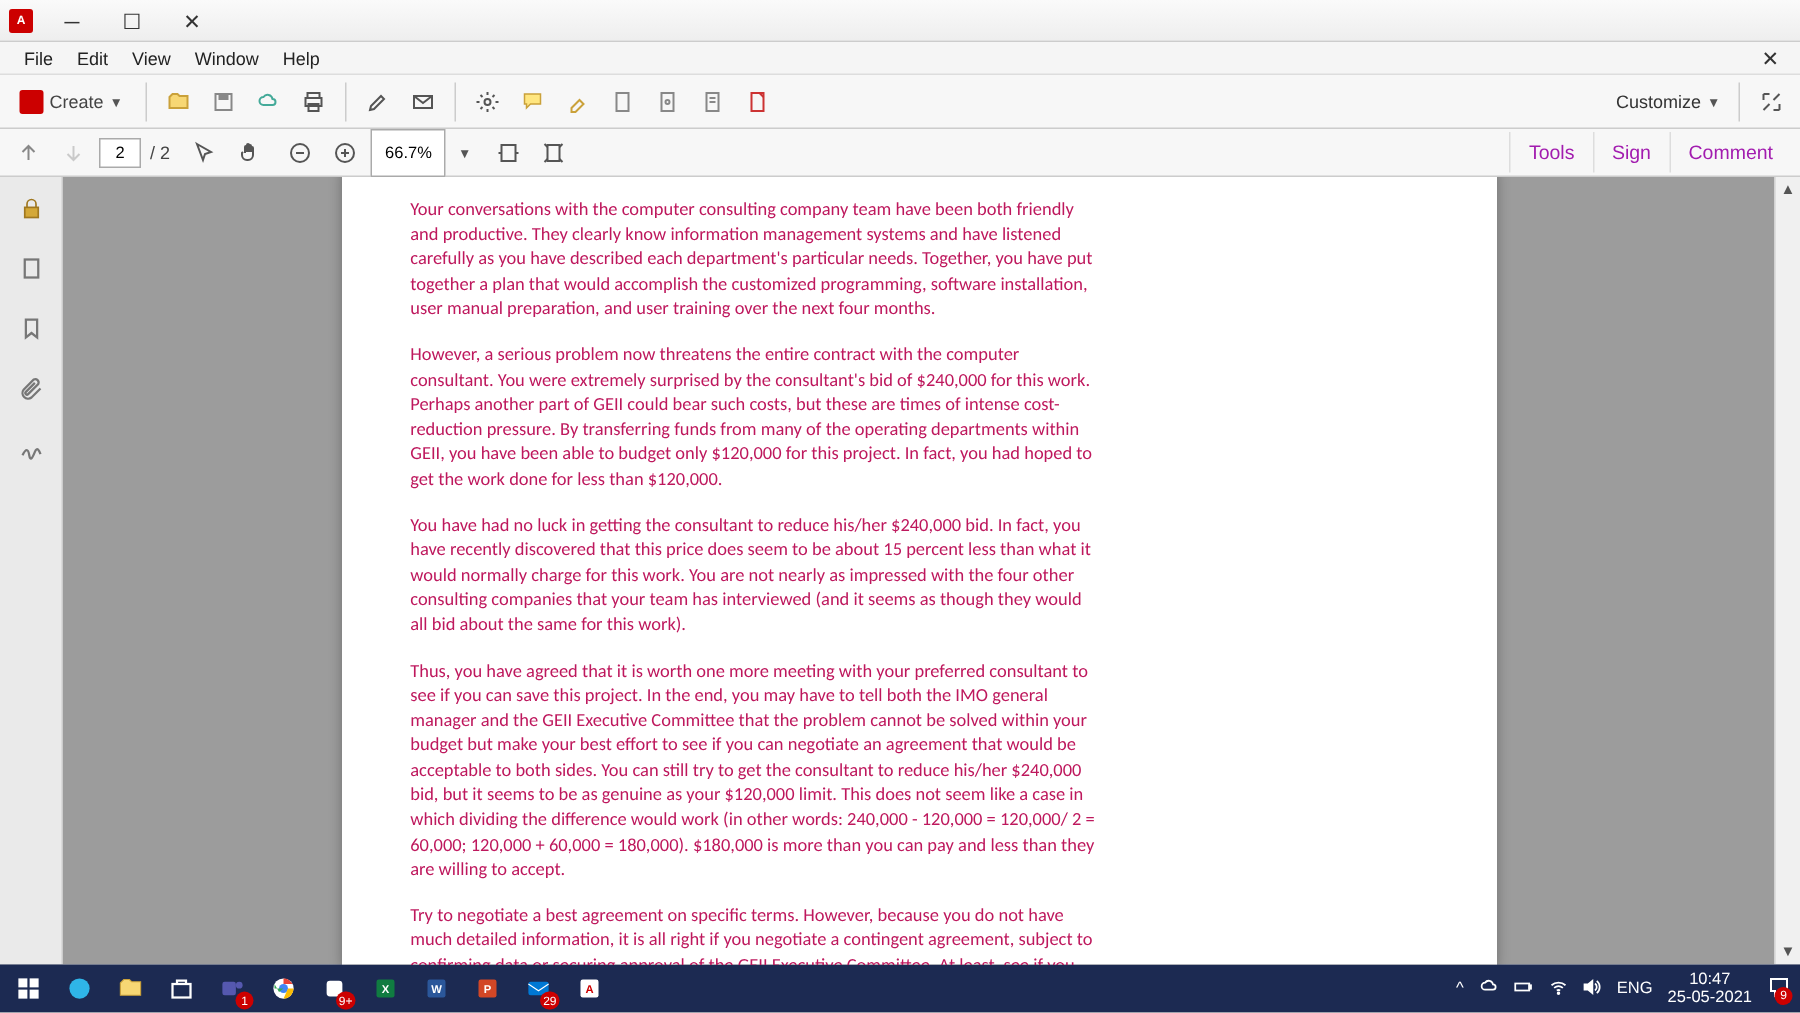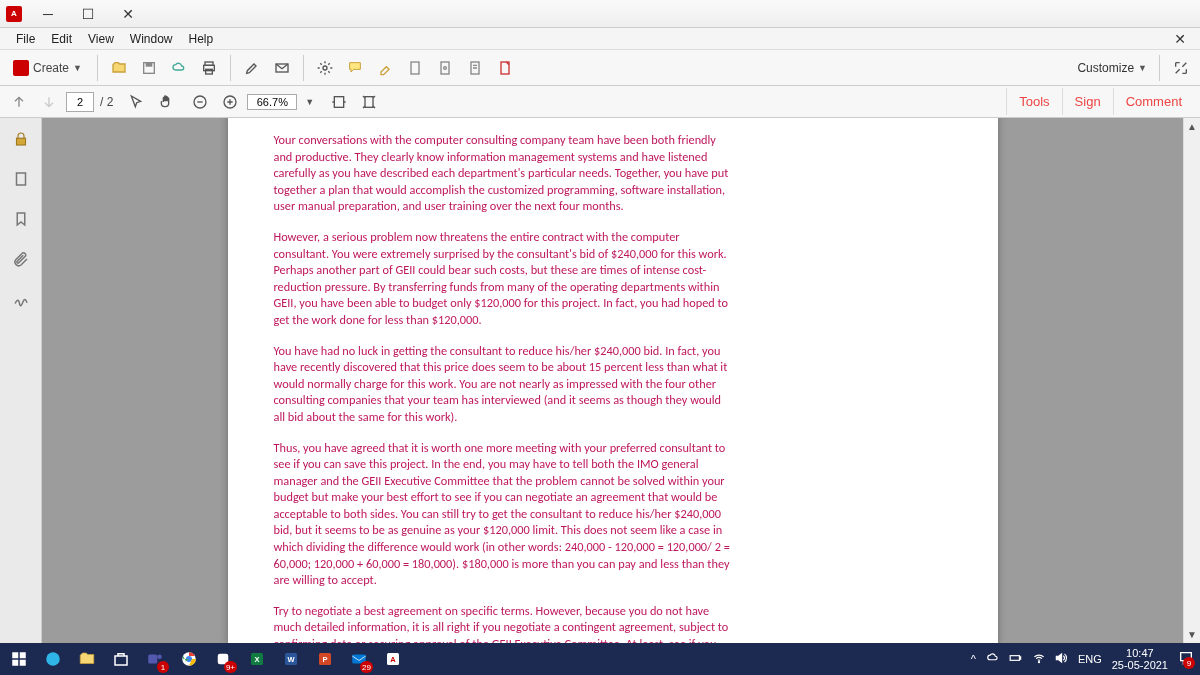--- a/index.html
+++ b/index.html
@@ -15,23 +15,23 @@
 .toolbar-main { height: 36px; background: #f7f7f7; border-bottom: 1px solid #ccc; display: flex; align-items: center; padding: 0 6px; gap: 4px; }
 .toolbar-main .sep { width: 1px; height: 26px; background: #ccc; margin: 0 4px; }
 .tbbtn { min-width: 24px; height: 24px; display: flex; align-items: center; justify-content: center; border: 1px solid transparent; border-radius: 3px; padding: 0 4px; color: #444; }
 .tbbtn svg { width: 16px; height: 16px; }
 .create-btn { display: flex; align-items: center; gap: 4px; padding: 2px 6px; }
 .create-btn .pdf-mini { width: 16px; height: 16px; background: #c00; border-radius: 2px; }
 .customize { margin-left: auto; display:flex; align-items:center; gap:4px; padding:0 4px; color:#333; }
 .toolbar-nav { height: 32px; background: #f7f7f7; border-bottom: 1px solid #ccc; display: flex; align-items: center; padding: 0 6px; gap: 4px; }
 .page-input { width: 28px; height: 20px; border: 1px solid #aaa; background: #fff; text-align: center; font-size: 11px; }
 .page-total { font-size: 12px; color: #444; padding: 0 2px; }
-.zoom-input { width: 50px; height: 16px; border: 1px solid #aaa; background: #fff; text-align: center; font-size: 11px; }
+.zoom-input { width: 50px; height: 32px; border: 1px solid #aaa; background: #fff; text-align: center; font-size: 11px; }
 .right-tabs { margin-left: auto; display: flex; }
-.right-tab { padding: 6px 12px; font-size: 13px; color: #ef4444; border-left: 1px solid #ddd; }
+.right-tab { padding: 6px 12px; font-size: 13px; color: #a21caf; border-left: 1px solid #ddd; }
 .workspace { flex: 1; display: flex; overflow: hidden; position: relative; background: #9c9c9c; }
 .nav-panel { width: 42px; background: #eaeaea; border-right: 1px solid #ccc; display: flex; flex-direction: column; padding: 8px 0; gap: 14px; align-items: center; }
 .nav-btn { width: 26px; height: 26px; display:flex; align-items:center; justify-content:center; color:#666; }
 .nav-btn svg { width:18px; height:18px; }
 .doc-area { flex: 1; overflow: auto; display: flex; justify-content: center; padding: 0; position: relative; }
 .page { width: 770px; background: #fff; box-shadow: 0 2px 8px rgba(0,0,0,0.3); padding: 20px 46px 40px 46px; margin-top: -6px; }
 .page p { font-family: Calibri, Arial, sans-serif; font-size: 12.3px; line-height: 1.35; color: #be185d; margin-bottom: 14px; text-align: left; max-width: 460px; }
 .vscroll { width: 17px; background: #f0f0f0; border-left: 1px solid #ddd; position: relative; }
 .vscroll .up, .vscroll .down { height: 17px; display:flex; align-items:center; justify-content:center; color:#555; font-size:10px; }
 .vscroll .down { position:absolute; bottom:0; width:100%; }

